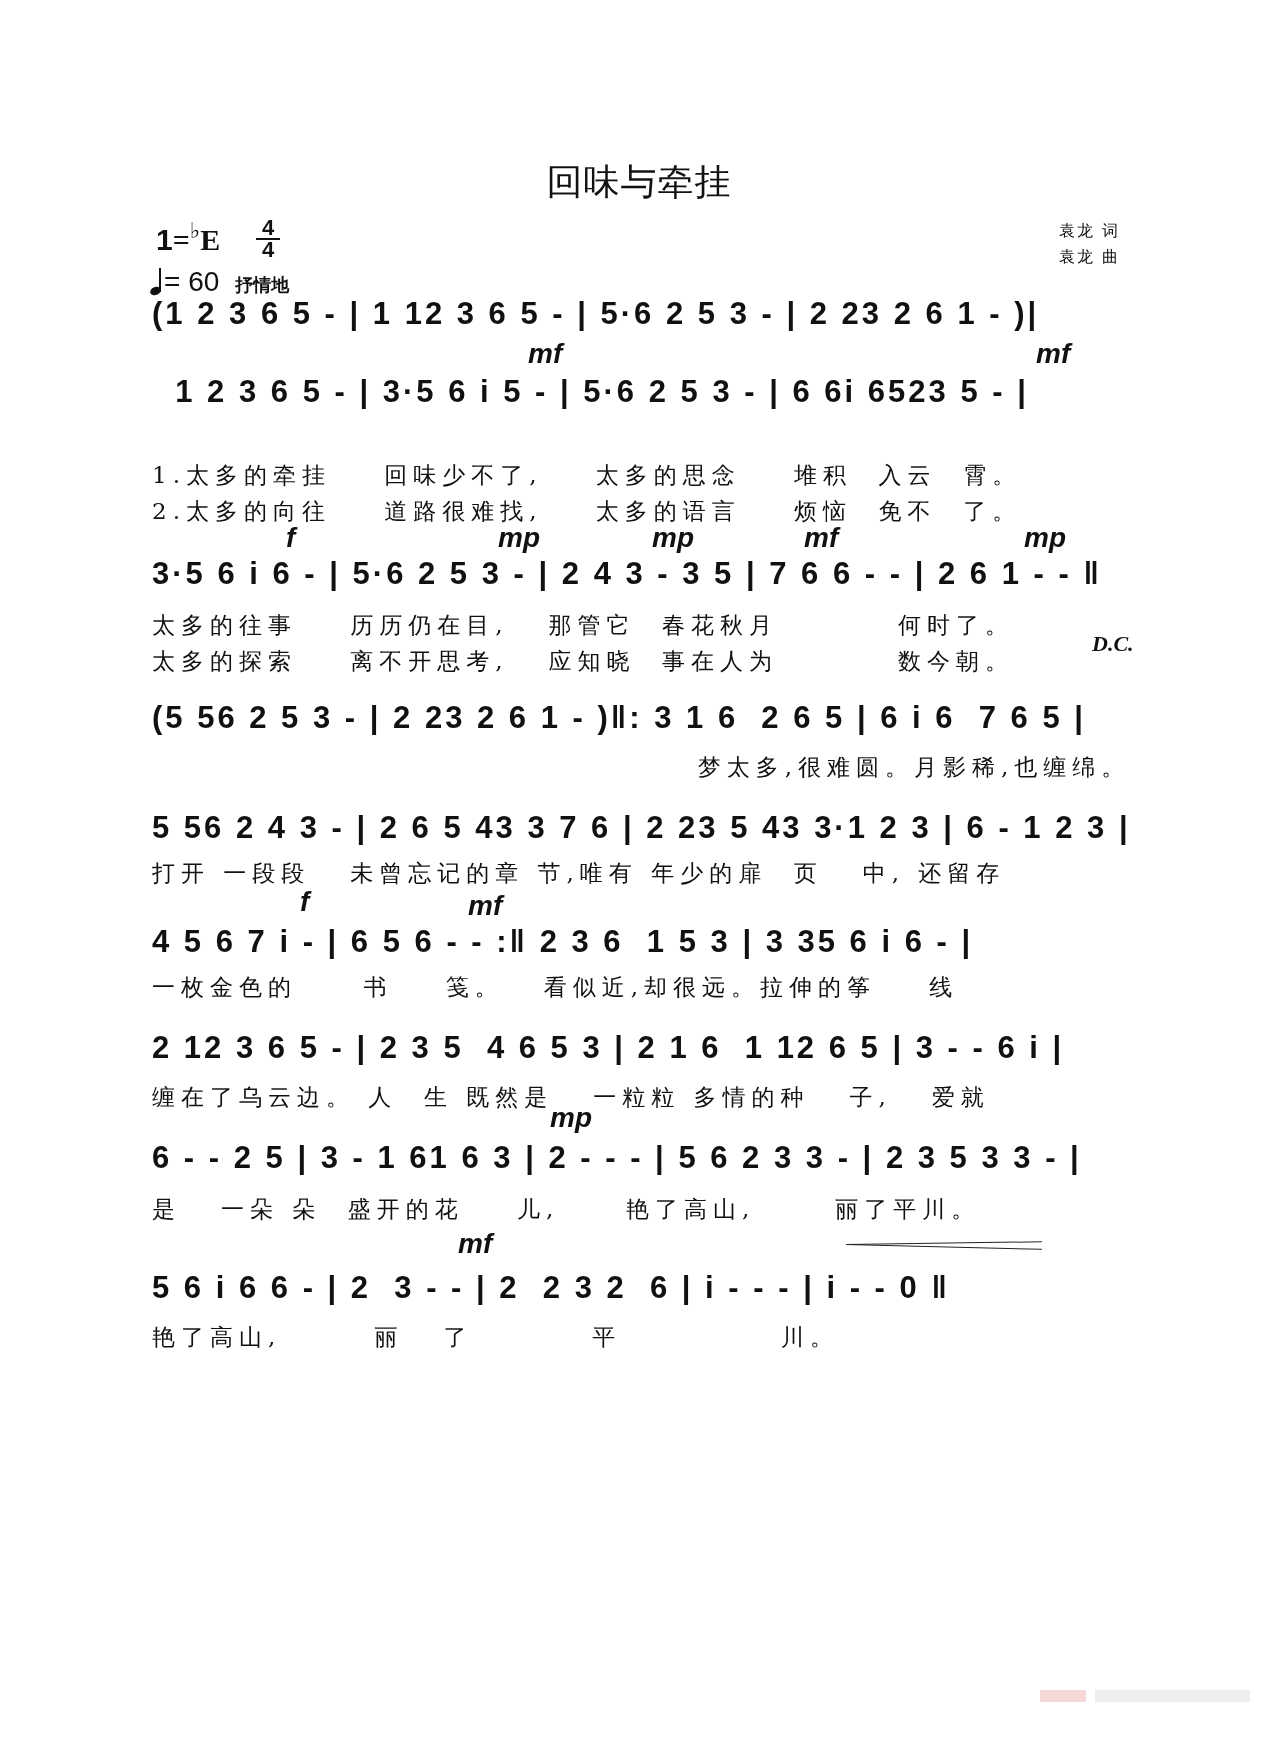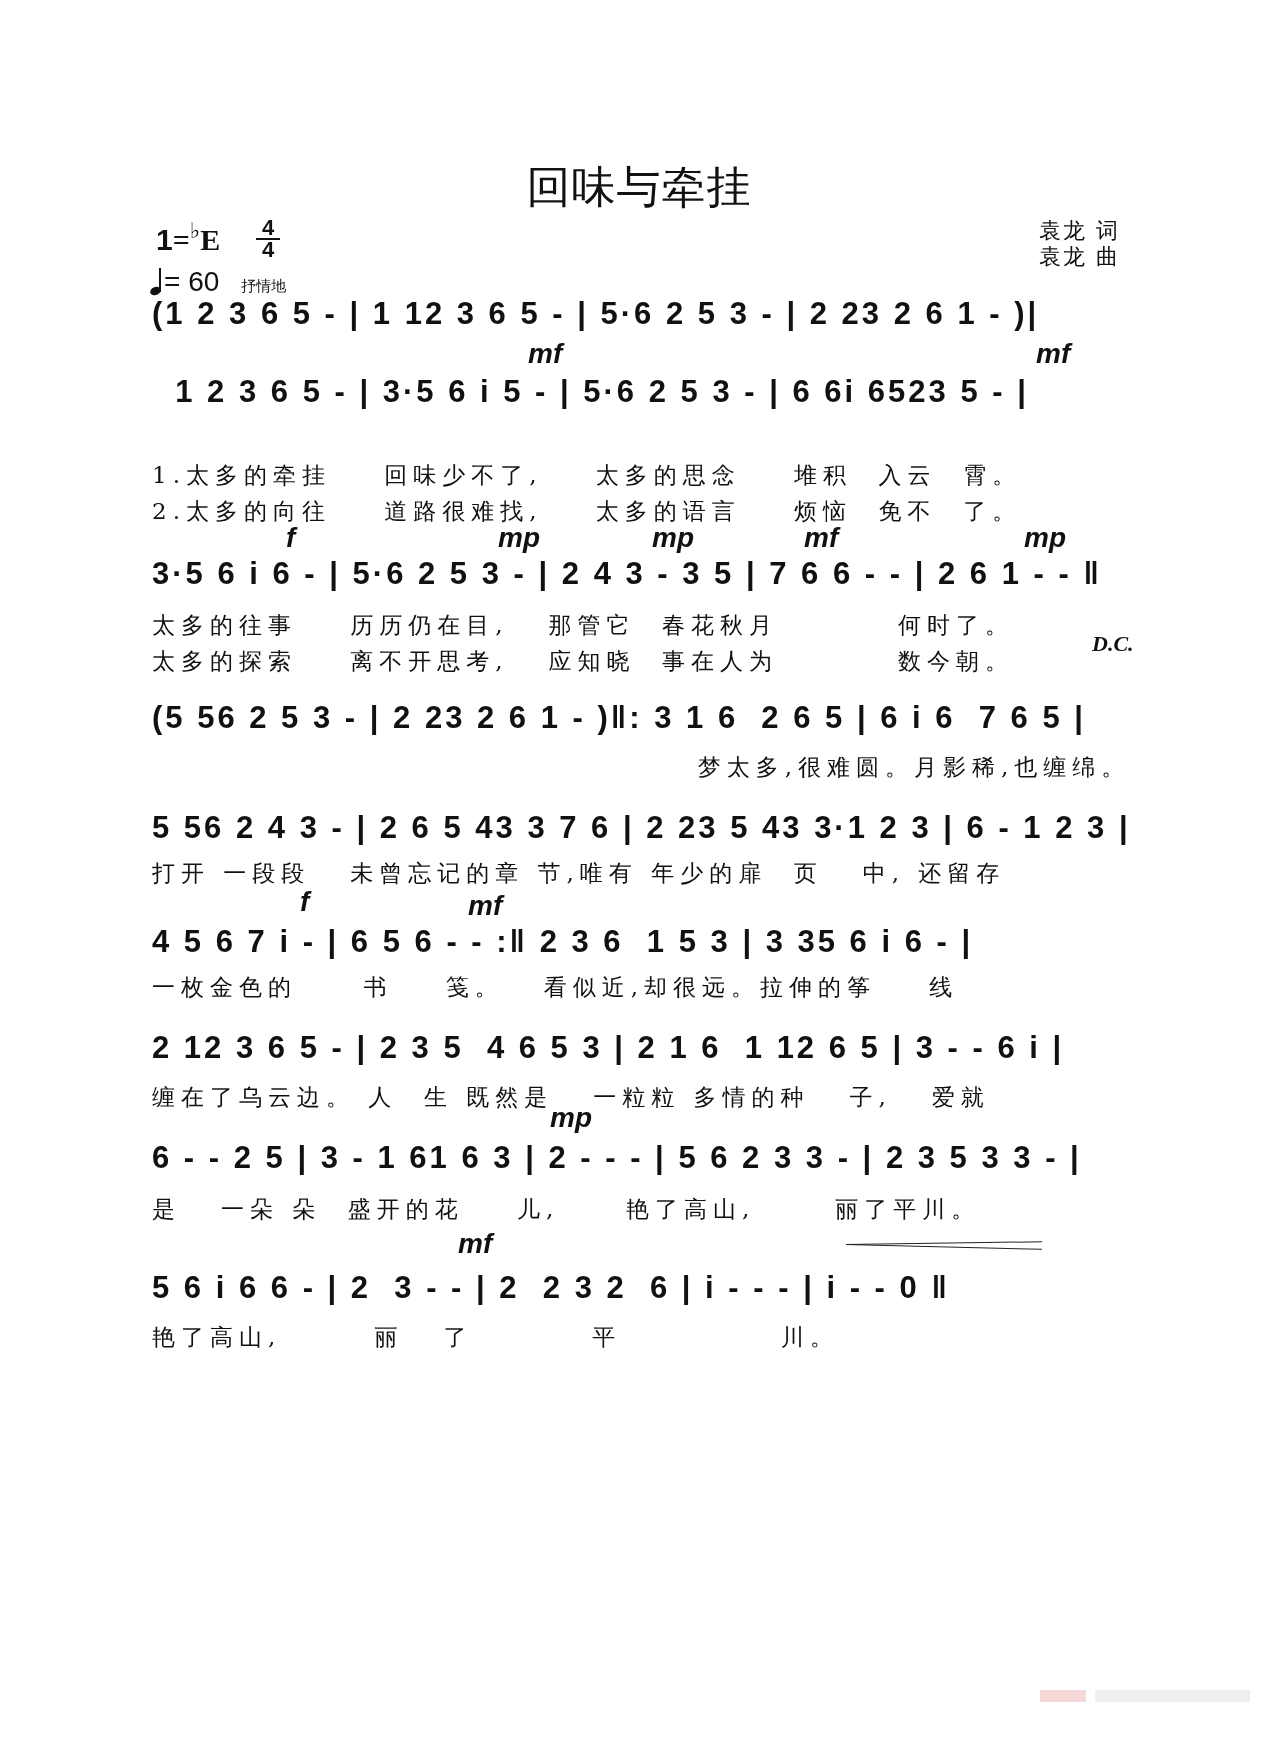--- a/index.html
+++ b/index.html
@@ -1,34 +1,34 @@
 <!DOCTYPE html>
 <html><head>
 <meta charset="utf-8">
 <style>
   html,body{margin:0;padding:0;background:#ffffff;}
   body{width:1278px;height:1739px;position:relative;overflow:hidden;
        font-family:"DejaVu Sans","Liberation Sans",sans-serif;color:#111;}
   .title{position:absolute;left:0;width:1278px;top:158px;text-align:center;
-         font-size:44px;font-weight:normal;letter-spacing:1px;}
+         font-size:36px;font-weight:normal;letter-spacing:1px;}
   .key{position:absolute;left:156px;top:218px;font-size:30px;font-weight:bold;
        font-family:"Liberation Serif","DejaVu Serif",serif;}
   .key .one{font-family:"Liberation Sans",sans-serif;}
   .key .flat{font-size:22px;vertical-align:12px;font-weight:normal;}
   .timesig{position:absolute;left:256px;top:218px;width:24px;text-align:center;
            font-weight:bold;font-size:22px;line-height:20px;font-family:"Liberation Sans",sans-serif;}
   .timesig div:first-child{border-bottom:2px solid #111;}
   .tempo{position:absolute;left:150px;top:266px;font-size:28px;
          font-family:"Liberation Sans",sans-serif;}
   .tempo .note{display:inline-block;width:14px;height:28px;position:relative;vertical-align:-4px;}
   .tempo .note:before{content:"";position:absolute;left:0;bottom:0;width:11px;height:8px;
          background:#111;border-radius:50%;transform:rotate(-20deg);}
   .tempo .note:after{content:"";position:absolute;left:9px;bottom:3px;width:2px;height:24px;background:#111;}
-  .expr{font-size:15px;margin-left:22px;}
-  .credits{position:absolute;right:158px;top:218px;font-size:22px;line-height:26px;
+  .expr{font-size:18px;margin-left:16px;font-weight:bold;}
+  .credits{position:absolute;right:158px;top:218px;font-size:16px;line-height:26px;
            font-family:"DejaVu Serif",serif;text-align:right;letter-spacing:2px;margin-left:36px;}
   .notes{position:absolute;left:152px;white-space:pre;font-size:31px;font-weight:bold;
          font-family:"Liberation Sans","DejaVu Sans",sans-serif;letter-spacing:3px;}
   .lyric{position:absolute;left:152px;white-space:pre;font-size:23px;
          font-family:"DejaVu Serif","Liberation Serif",serif;letter-spacing:6px;}
   .dyn{position:absolute;font-family:Liberation Sans, sans-serif;
        font-style:italic;font-weight:bold;font-size:28px;}
   .dc{position:absolute;font-family:"Liberation Serif",serif;font-style:italic;font-weight:bold;font-size:22px;margin-top:23px;}
   .watermark{position:absolute;left:1040px;top:1690px;width:210px;height:12px;
              background:linear-gradient(90deg,#f3c7c7 0 22%,#fff 22% 26%,#e8e8e8 26% 100%);opacity:.7;}

